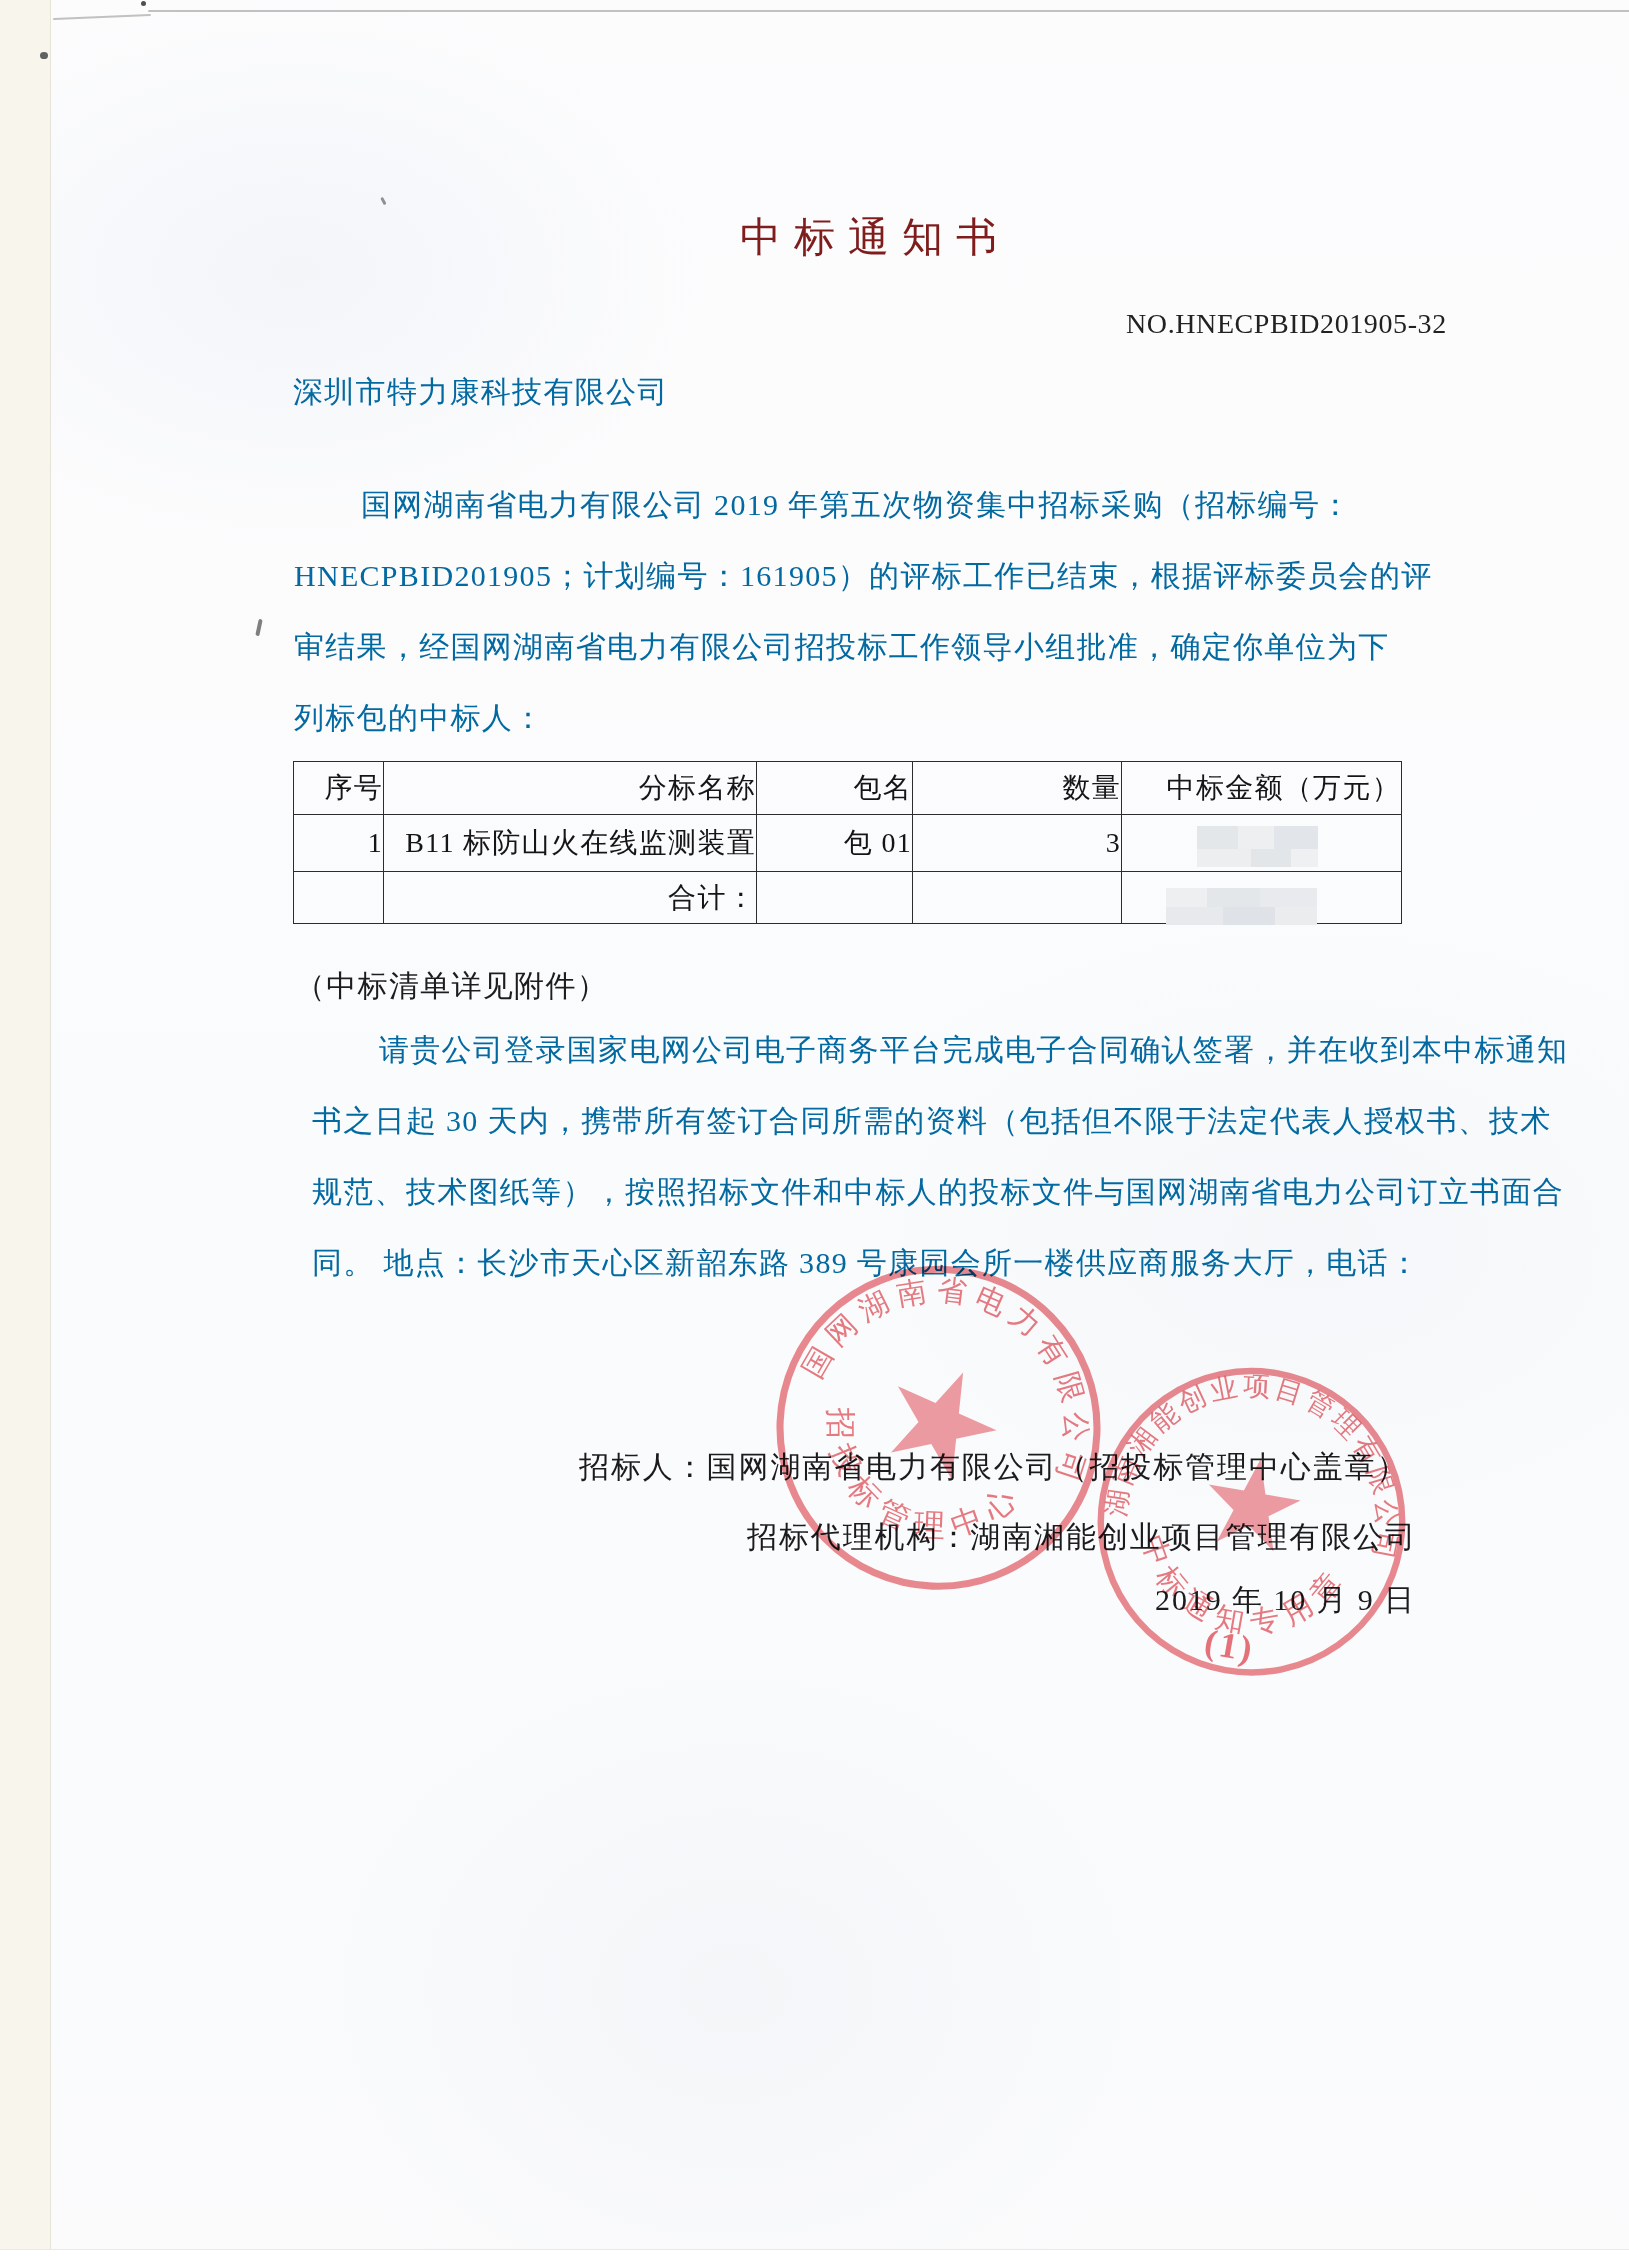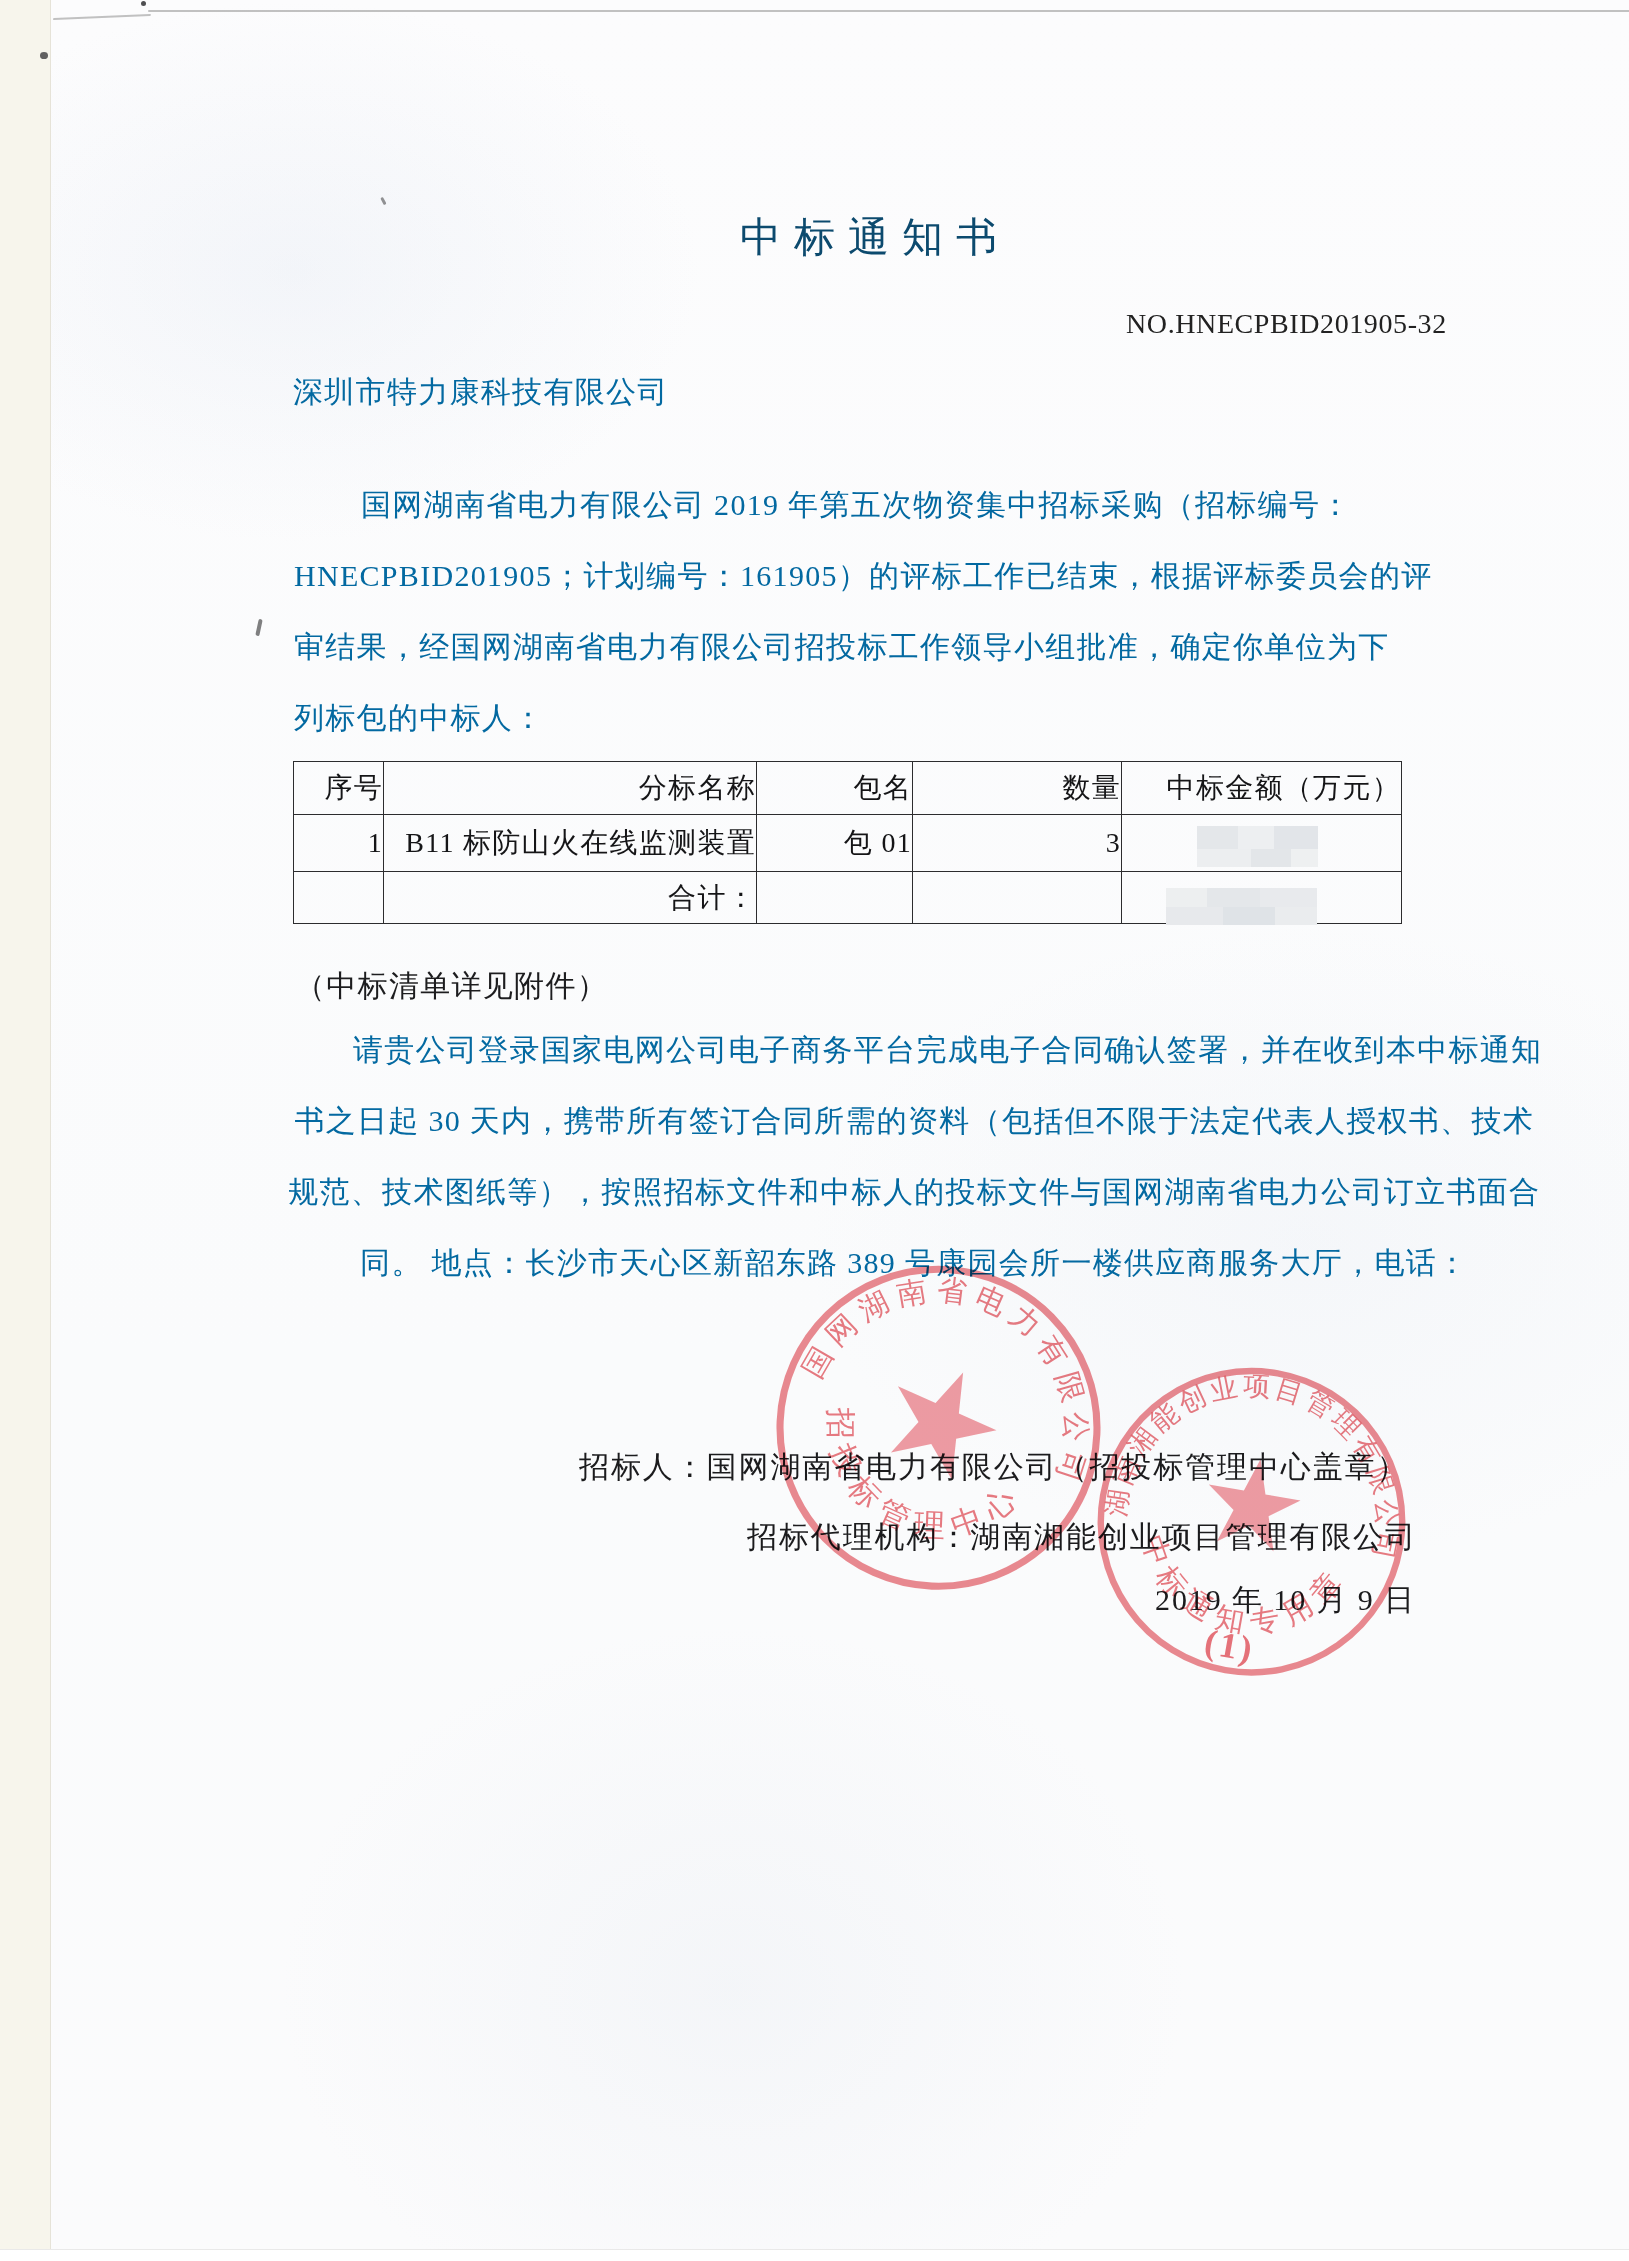--- a/index.html
+++ b/index.html
@@ -21,21 +21,21 @@
     position:absolute;left:0;top:0;width:50px;height:2261px;
     background:#f7f5ec;border-right:0.6px solid #e6e3d8;
   }
   .scan-strip-bottom{
     position:absolute;left:0;top:2249px;width:1630px;height:12.3px;
     background:#ffffff;border-top:0.6px solid #e9e9e9;
   }
   .edge-line{position:absolute;background:#8f8f90;opacity:.55;border-radius:1.3px;}
   .speck{position:absolute;background:#3c3c3e;border-radius:50%;}
   .txt{position:absolute;white-space:nowrap;}
-  .title{font-size:41px;letter-spacing:13px;color:#0c4a6e;}
+  .title{font-size:41px;letter-spacing:13px;color:#7f1d1d;}
   .doc-no{font-size:28px;letter-spacing:0.6px;color:#222;text-align:center;}
   .body-line{white-space:nowrap;height:71px;line-height:71px;font-size:30px;letter-spacing:1.3px;color:#0369a1;}
   .indent{padding-left:67px;}
   .para{position:absolute;}
   .note-line{font-size:30px;letter-spacing:1.3px;line-height:39px;}
   .sig-line{font-size:30px;letter-spacing:1.9px;color:#1b1b1d;}
   table.award{
     position:absolute;left:293px;top:761px;width:1108px;
     border-collapse:collapse;table-layout:fixed;
     font-size:28px;color:#151517;
@@ -108,21 +108,21 @@
 </tbody>
   </table>
 
 <div class="mosaic" style="left:1197px;top:826px;width:121px;height:23px;background:linear-gradient(90deg,#e4e7ea 0 34%,#edeff1 34% 64%,#e2e5e9 64% 100%);"></div>
 <div class="mosaic" style="left:1197px;top:849px;width:121px;height:18px;background:linear-gradient(90deg,#eceef0 0 45%,#e3e6e9 45% 78%,#eef0f1 78% 100%);"></div>
 <div class="mosaic" style="left:1166px;top:888px;width:151px;height:19.3px;background:linear-gradient(90deg,#edeff0 0 27%,#e4e7ea 27% 62%,#e8eaed 62% 100%);"></div>
 <div class="mosaic" style="left:1166px;top:907px;width:151px;height:18px;background:linear-gradient(90deg,#e7e9ec 0 38%,#dfe3e7 38% 72%,#eaecee 72% 100%);"></div>
 
 <div class="txt note-line" style="left:295px;top:966px;">（中标清单详见附件）</div>
 
-<div class="para" style="left:286px;top:1014px;text-align:center;">
+<div class="para" style="left:312px;top:1014px;">
   <div class="body-line indent">请贵公司登录国家电网公司电子商务平台完成电子合同确认签署，并在收到本中标通知</div>
   <div class="body-line">书之日起 30 天内，携带所有签订合同所需的资料（包括但不限于法定代表人授权书、技术</div>
   <div class="body-line">规范、技术图纸等），按照招标文件和中标人的投标文件与国网湖南省电力公司订立书面合</div>
   <div class="body-line">同。 地点：长沙市天心区新韶东路 389 号康园会所一楼供应商服务大厅，电话：</div>
 </div>
 
 <div class="txt sig-line" style="left:579px;top:1447px;">招标人：国网湖南省电力有限公司（招投标管理中心盖章）</div>
 <div class="txt sig-line" style="left:747px;top:1517px;">招标代理机构：湖南湘能创业项目管理有限公司</div>
 <div class="txt sig-line" style="left:1155px;top:1580px;">2019 年 10 月 9 日</div>
 

